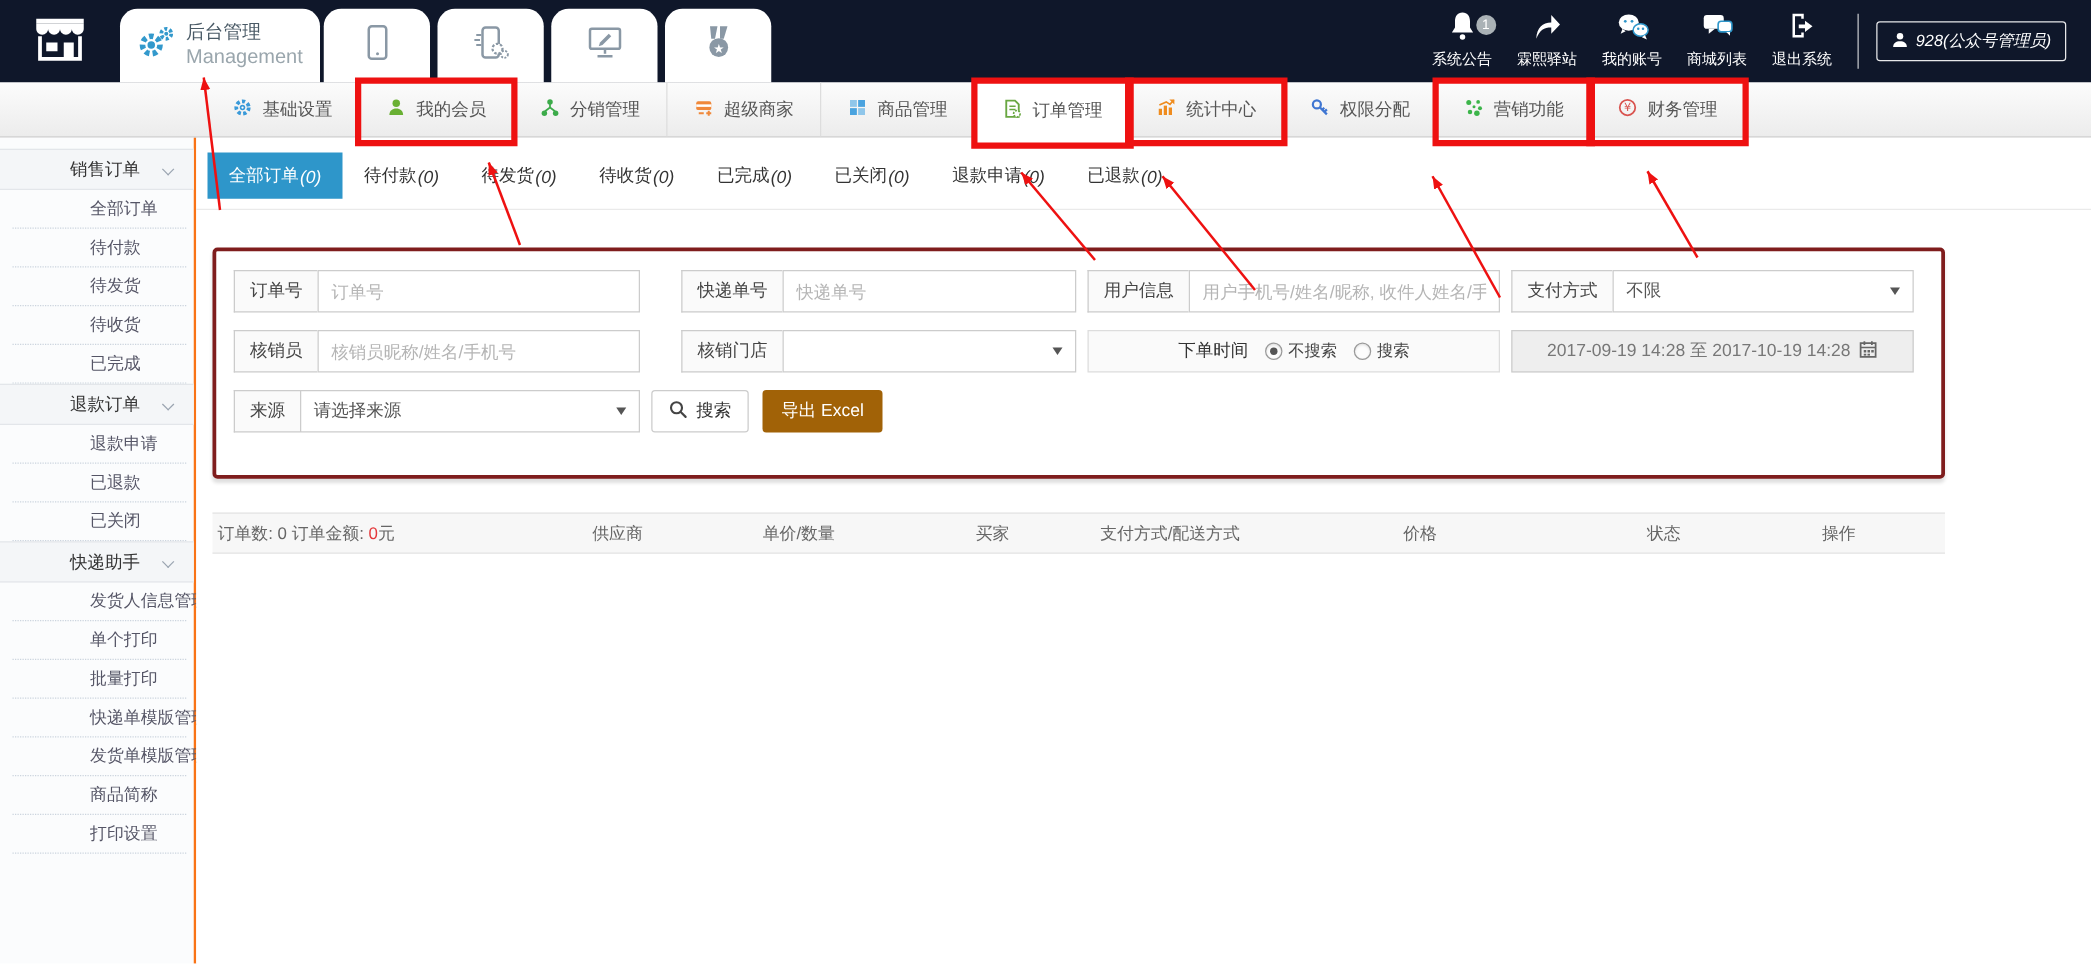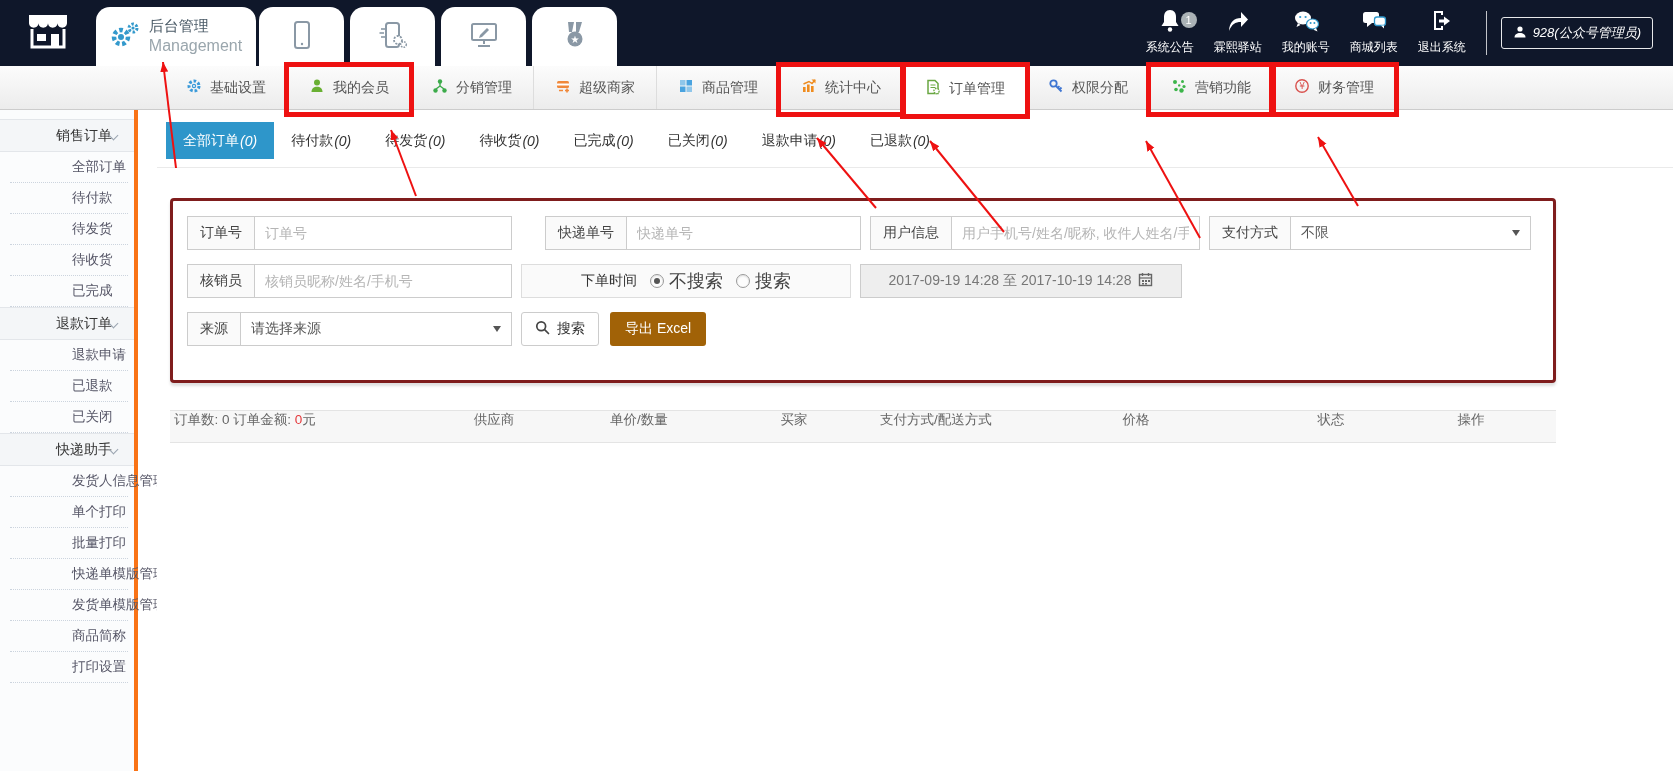--- a/index.html
+++ b/index.html
@@ -22,21 +22,21 @@
   .top-divider { width: 1px; height: 44px; background: rgba(255,255,255,.75); margin: 0 14px 0 10px; align-self: center; }
   .userbox { align-self: center; margin-right: 20px; border: 1px solid rgba(255,255,255,.9); border-radius: 3px; color: #fff; font-size: 13px; padding: 6px 11px; display: flex; align-items: center; gap: 6px; cursor: pointer; font-style: italic; }
 
   
   .navbar { position: absolute; top: 66px; left: 0; right: 0; height: 44px; background: linear-gradient(#fcfcfc, #ececec); border-bottom: 1px solid #ccc; display: flex; padding-left: 165px; z-index: 3; }
   .nav-item { position: relative; display: flex; align-items: center; gap: 8px; padding: 0 21px; font-size: 14px; color: #555; border-right: 1px solid #ddd; cursor: pointer; white-space: nowrap; }
   .nav-item.active { background: #fff; border-left: 1px solid #ccc; border-right: 1px solid #ccc; margin-bottom: -1px; height: 45px; }
   .nav-item.hl::after { content: ""; position: absolute; left: -4px; right: -4px; top: -4px; bottom: -8px; border: 5px solid #ee1111; z-index: 6; pointer-events: none; }
 
   
-  .sidebar { position: absolute; top: 110px; left: 0; width: 138px; bottom: 0; background: #fbfcfd; border-right: 4px solid #f97316; padding-top: 9px; }
+  .sidebar { position: absolute; top: 110px; left: 0; width: 157px; bottom: 0; background: #fbfcfd; border-right: 2px solid #f97316; padding-top: 9px; }
   .side-header { height: 33px; display: flex; align-items: center; padding-left: 56px; position: relative; background: #f4f6f8; border-top: 1px solid #e3e6ea; border-bottom: 1px solid #e3e6ea; color: #333; font-size: 14px; cursor: pointer; }
   .chev { position: absolute; right: 17px; top: 12px; width: 7px; height: 7px; border-right: 1.6px solid #9aa4b0; border-bottom: 1.6px solid #9aa4b0; transform: rotate(45deg); }
   .side-item { height: 31px; display: flex; align-items: center; margin: 0 6px 0 10px; padding-left: 62px; font-size: 13.5px; color: #556; border-bottom: 1px dotted #ccd4de; cursor: pointer; white-space: nowrap; }
 
   
   .main { position: absolute; left: 157px; top: 110px; right: 0; bottom: 0; background: #fff; }
   .tabs-strip { margin-top: 12px; padding-left: 9px; display: flex; align-items: flex-end; border-bottom: 1px solid #eaeaea; padding-bottom: 8px; }
   .otab { padding: 0 17px; height: 37px; display: flex; align-items: center; font-size: 14px; color: #333; cursor: pointer; white-space: nowrap; }
   .otab.active { background: #2e96ca; color: #fff; }
   .cnt { font-style: italic; margin-left: 1px; }
@@ -44,28 +44,28 @@
   .panel { position: absolute; left: 13px; width: 1386px; top: 88px; height: 185px; background: #fff; border: 3px solid #7f1d1d; border-radius: 4px; box-shadow: 0 3px 3px rgba(0,0,0,.13); padding: 15px 14px; }
   .frow { display: flex; gap: 9px; margin-bottom: 14px; }
   .group { display: flex; height: 34px; }
   .w1 { width: 325px; } .w2 { width: 340px; padding-left: 24px; } .w3 { width: 330px; } .w4 { width: 322px; }
   .addon { background: #fafafa; border: 1px solid #ccc; border-right: 0; display: flex; align-items: center; padding: 0 12px; font-size: 14px; color: #444; white-space: nowrap; }
   .field { flex: 1; border: 1px solid #ccc; display: flex; align-items: center; padding: 0 10px; font-size: 14px; color: #555; background: #fff; position: relative; }
   .field input { border: 0; outline: 0; width: 100%; font-size: 14px; color: #555; font-family: inherit; background: transparent; }
   .field input::placeholder { color: #b5b5b5; }
   .caret { position: absolute; right: 10px; width: 0; height: 0; border-left: 4.5px solid transparent; border-right: 4.5px solid transparent; border-top: 6px solid #555; }
   .timebox { flex: 1; background: #fafafa; border: 1px solid #ddd; display: flex; align-items: center; justify-content: center; gap: 13px; font-size: 14px; color: #333; }
-  .radio-opt { display: flex; align-items: center; gap: 5px; font-size: 18px; color: #444; cursor: pointer; }
+  .radio-opt { display: flex; align-items: center; gap: 5px; font-size: 13px; color: #444; cursor: pointer; }
   .radio { width: 14px; height: 14px; border-radius: 50%; border: 1px solid #9a9a9a; background: #fdfdfd; position: relative; display: inline-block; box-shadow: inset 0 1px 2px rgba(0,0,0,.12); }
   .radio.on::after { content: ""; position: absolute; left: 3px; top: 3px; right: 3px; bottom: 3px; border-radius: 50%; background: #555; }
   .datebox { flex: 1; background: #eee; border: 1px solid #ccc; color: #777; display: flex; align-items: center; justify-content: center; gap: 7px; font-size: 14px; cursor: pointer; }
   .btn-search { width: 78px; border: 1px solid #ccc; border-radius: 3px; background: #fff; display: flex; align-items: center; justify-content: center; gap: 7px; font-size: 14px; color: #333; height: 34px; cursor: pointer; }
   .btn-excel { background: #a16207; color: #fff; border: 0; border-radius: 3px; padding: 0 15px; display: flex; align-items: center; font-size: 14px; margin-left: 2px; height: 34px; cursor: pointer; }
 
-  .thead { position: absolute; left: 13px; width: 1386px; top: 300px; height: 33px; background: #f7f7f7; border-top: 1px solid #e4e4e4; border-bottom: 1px solid #e4e4e4; display: flex; font-size: 13.5px; color: #666; }
+  .thead { position: absolute; left: 13px; width: 1386px; top: 300px; height: 33px; background: #f7f7f7; border-top: 1px solid #e4e4e4; border-bottom: 1px solid #e4e4e4; display: flex; align-items: center; font-size: 13.5px; color: #666; }
   .summary { width: 262px; padding-left: 4px; white-space: nowrap; color: #666; }
   .summary .red { color: #e4393c; }
   .th { text-align: center; white-space: nowrap; }
   .c1 { width: 124px; } .c2 { width: 166px; } .c3 { width: 144px; } .c4 { width: 140px; } .c5 { width: 260px; } .c6 { width: 130px; } .c7 { width: 150px; }
 
   
   .annotations { position: absolute; left: 0; top: 0; z-index: 40; pointer-events: none; }
 </style>
 </head>
 <body>
@@ -252,37 +252,37 @@
     </div>
     <div class="nav-item">
       <span><svg width="16" height="16" viewBox="0 0 16 16">
             <rect x="2" y="2" width="5.5" height="5.5" fill="#8fc6ea"></rect>
             <rect x="8.5" y="2" width="5.5" height="5.5" fill="#4aa3df"></rect>
             <rect x="2" y="8.5" width="5.5" height="5.5" fill="#4aa3df"></rect>
             <rect x="8.5" y="8.5" width="5.5" height="5.5" fill="#8fc6ea"></rect>
           </svg></span>
       <span>商品管理</span>
     </div>
+    <div class="nav-item active hl">
+      <span><svg width="16" height="16" viewBox="0 0 16 16">
+            <path d="M3 1.5h7l3 3V14.5H3z" fill="none" stroke="#69a742" stroke-width="1.5"></path>
+            <path d="M5.5 6h5M5.5 8.5h5" stroke="#69a742" stroke-width="1.2"></path>
+            <circle cx="11.5" cy="12" r="2.6" fill="#fff" stroke="#69a742" stroke-width="1.3" stroke-dasharray="1.6 1"></circle>
+          </svg></span>
+      <span>订单管理</span>
+    </div>
     <div class="nav-item hl">
       <span><svg width="16" height="16" viewBox="0 0 16 16">
             <rect x="2" y="9" width="2.6" height="5" fill="#ef8c1f"></rect>
             <rect x="6" y="6.5" width="2.6" height="7.5" fill="#ef8c1f"></rect>
             <rect x="10" y="8" width="2.6" height="6" fill="#ef8c1f"></rect>
             <path d="M2.5 6L8 3.5l3 2L14 2" stroke="#ef8c1f" stroke-width="1.4" fill="none"></path>
             <path d="M14.5 5.5v-4h-4z" fill="#ef8c1f"></path>
           </svg></span>
       <span>统计中心</span>
-    </div>
-    <div class="nav-item active hl">
-      <span><svg width="16" height="16" viewBox="0 0 16 16">
-            <path d="M3 1.5h7l3 3V14.5H3z" fill="none" stroke="#69a742" stroke-width="1.5"></path>
-            <path d="M5.5 6h5M5.5 8.5h5" stroke="#69a742" stroke-width="1.2"></path>
-            <circle cx="11.5" cy="12" r="2.6" fill="#fff" stroke="#69a742" stroke-width="1.3" stroke-dasharray="1.6 1"></circle>
-          </svg></span>
-      <span>订单管理</span>
     </div>
     <div class="nav-item">
       <span><svg width="16" height="16" viewBox="0 0 16 16">
             <circle cx="5.5" cy="5.5" r="3.2" fill="none" stroke="#3f76d2" stroke-width="1.8"></circle>
             <path d="M8 8l5.5 5.5M11.5 11.5l2-2M9.8 9.8l1.6-1.6" stroke="#3f76d2" stroke-width="1.8" fill="none"></path>
           </svg></span>
       <span>权限分配</span>
     </div>
     <div class="nav-item hl">
       <span><svg width="16" height="16" viewBox="0 0 16 16">
@@ -428,20 +428,27 @@
           </span>
         </div>
       </div>
 
       <div class="frow">
         <div class="group w1">
           <span class="addon">核销员</span>
           <span class="field">
               <input placeholder="核销员昵称/姓名/手机号" style="">
             </span>
+        </div>
+        <div class="group w2">
+          <span class="addon">核销门店</span>
+          <span class="field">
+            <span></span>
+            <span class="caret"></span>
+          </span>
         </div>
         <div class="group w3">
           <div class="timebox">
             <span>下单时间</span>
             <span class="radio-opt">
               <span class="radio on"></span>
               <span>不搜索</span>
             </span>
             <span class="radio-opt">
               <span class="radio"></span>

